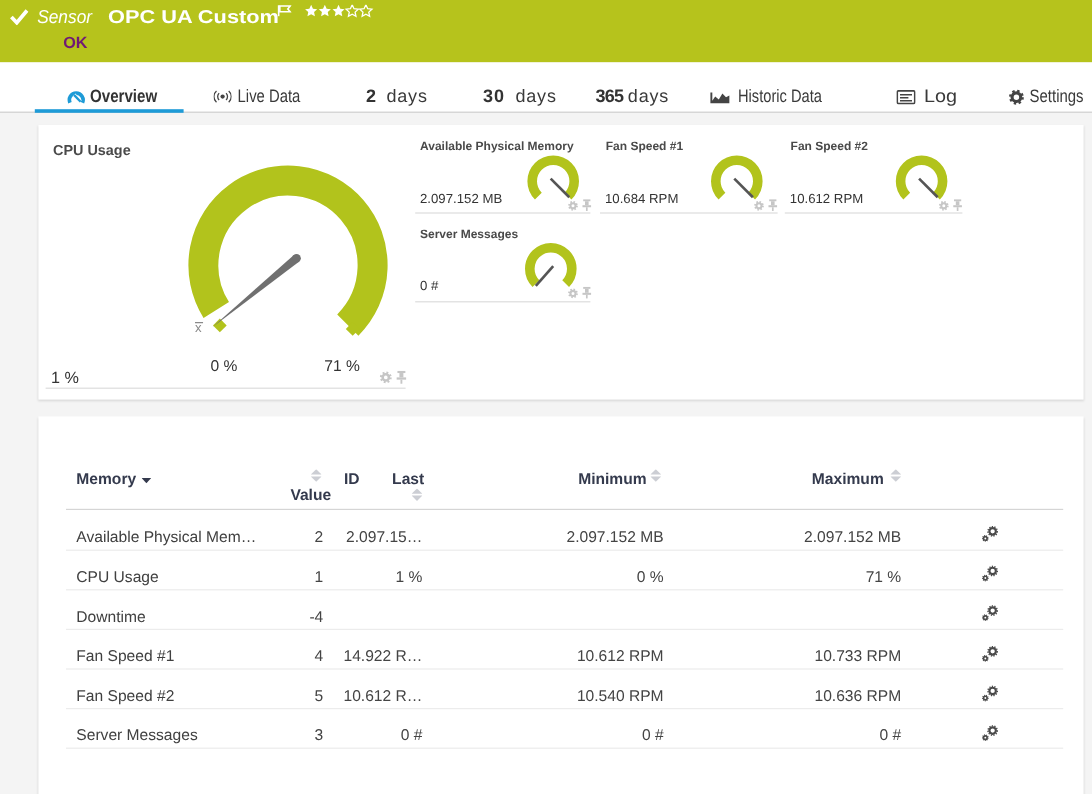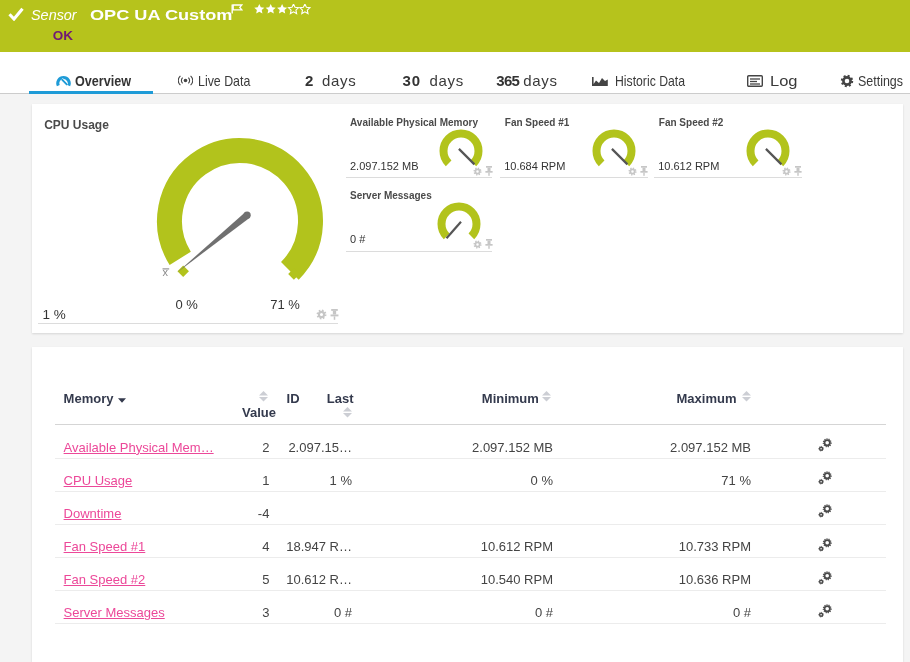--- a/index.html
+++ b/index.html
@@ -18,21 +18,21 @@
   #blueline{position:absolute;left:29px;top:90.5px;width:124px;height:3px;background:#1e9bd7;}
   
   .wrapper{position:absolute;left:32px;width:871px;background:#fff;box-shadow:0 1px 2px rgba(0,0,0,0.12);}
   #wrap1{top:104px;height:229px;}
   #wrap2{top:347px;height:315px;}
   .cellline{position:absolute;height:1px;background:#dcdcdc;}
   .paneltitle{position:absolute;font-size:10px;font-weight:bold;color:#4a4a4a;white-space:nowrap;}
   .panelvalue{position:absolute;font-size:11px;color:#333;white-space:nowrap;}
   
   .th{position:absolute;font-size:13px;font-weight:bold;color:#343a4d;white-space:nowrap;}
-  .td{position:absolute;font-size:13px;color:#ec4899;white-space:nowrap;text-decoration:underline;}
+  .td{position:absolute;font-size:13px;color:#404040;white-space:nowrap;}
   .tdv{position:absolute;font-size:13px;color:#444;white-space:nowrap;text-align:right;}
   .rowline{position:absolute;height:1px;background:#ececec;}
 </style>
 </head>
 <body>
 <div id="page">
 
   <div id="greenbar">
     <svg class="abs" style="left:8px;top:6.8px" width="16" height="14" viewBox="0 0 16 14">
       <polyline points="1.5,7.2 6,12 14.5,1.8" fill="none" stroke="#ffffff" stroke-width="3.1"></polyline>
@@ -284,21 +284,21 @@
 
     <div class="td" style="left:31.6px;top:158.8px;">Downtime</div>
     <div class="tdv" style="left:187.4px;top:158.8px;width:50px;">-4</div>
     <svg class="abs" style="left:786px;top:157.4px" width="14" height="14">
         <use href="#dgear"></use>
       </svg>
     <div class="rowline" style="left:23px;top:176.7px;width:831px;"></div>
 
     <div class="td" style="left:31.6px;top:191.9px;">Fan Speed #1</div>
     <div class="tdv" style="left:187.4px;top:191.9px;width:50px;">4</div>
-    <div class="tdv" style="left:220px;top:191.9px;width:100px;">18.947 R…</div>
+    <div class="tdv" style="left:220px;top:191.9px;width:100px;">14.922 R…</div>
     <div class="tdv" style="left:401px;top:191.9px;width:120px;">10.612 RPM</div>
     <div class="tdv" style="left:599px;top:191.9px;width:120px;">10.733 RPM</div>
     <svg class="abs" style="left:786px;top:190.5px" width="14" height="14">
         <use href="#dgear"></use>
       </svg>
     <div class="rowline" style="left:23px;top:209.8px;width:831px;"></div>
 
     <div class="td" style="left:31.6px;top:225.0px;">Fan Speed #2</div>
     <div class="tdv" style="left:187.4px;top:225.0px;width:50px;">5</div>
     <div class="tdv" style="left:220px;top:225.0px;width:100px;">10.612 R…</div>

